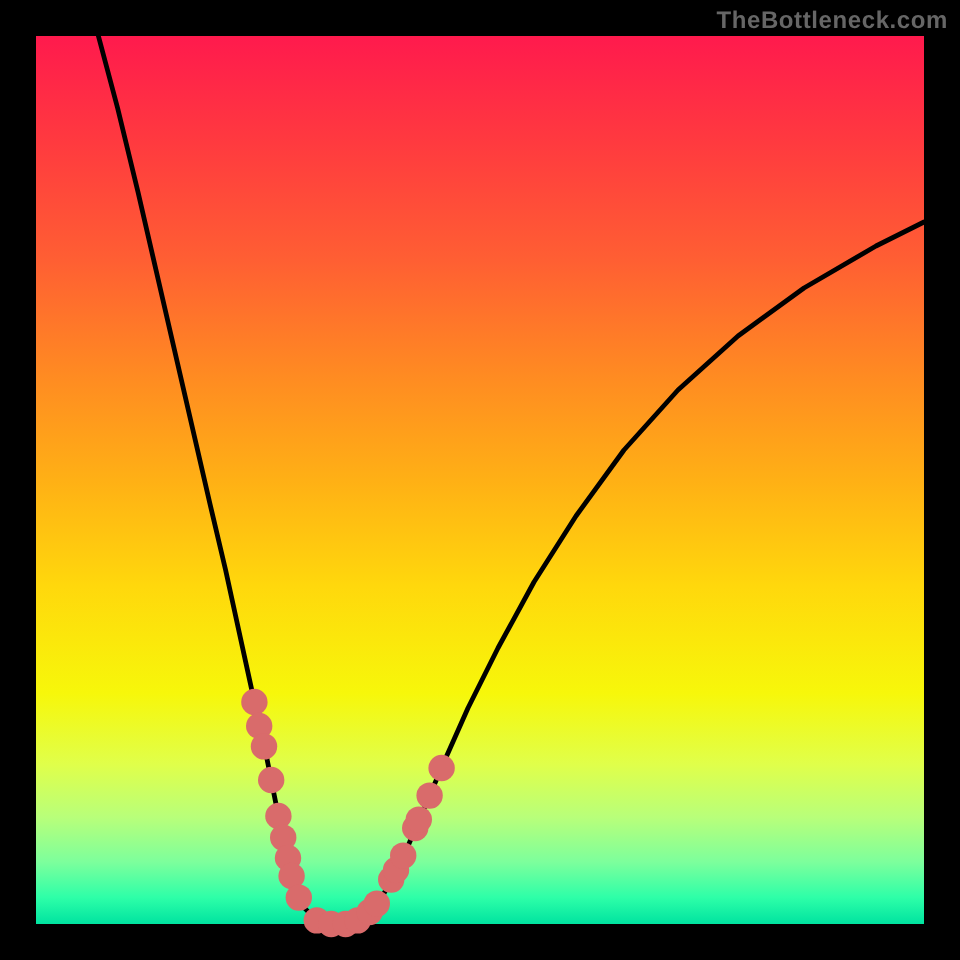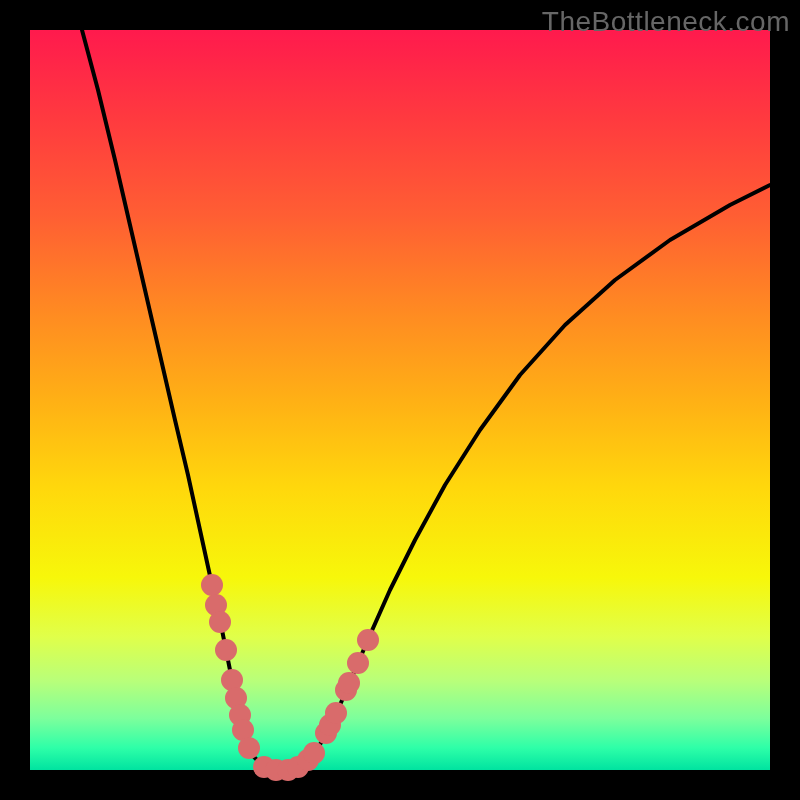--- a/index.html
+++ b/index.html
@@ -39,22 +39,22 @@
       #7dff9c 93%,
       #2effa8 97%,
       #00e3a0 100%
     );
   }
   .watermark {
     position: absolute;
     top: 6px;
     right: 10px;
     color: #666;
-    font-size: 28px;
-    font-weight: 400;
+    font-size: 20px;
+    font-weight: 700;
     letter-spacing: 0.5px;
   }
   svg {
     position: absolute;
     left: 0;
     top: 0;
     width: 740px;
     height: 740px;
     overflow: visible;
   }

